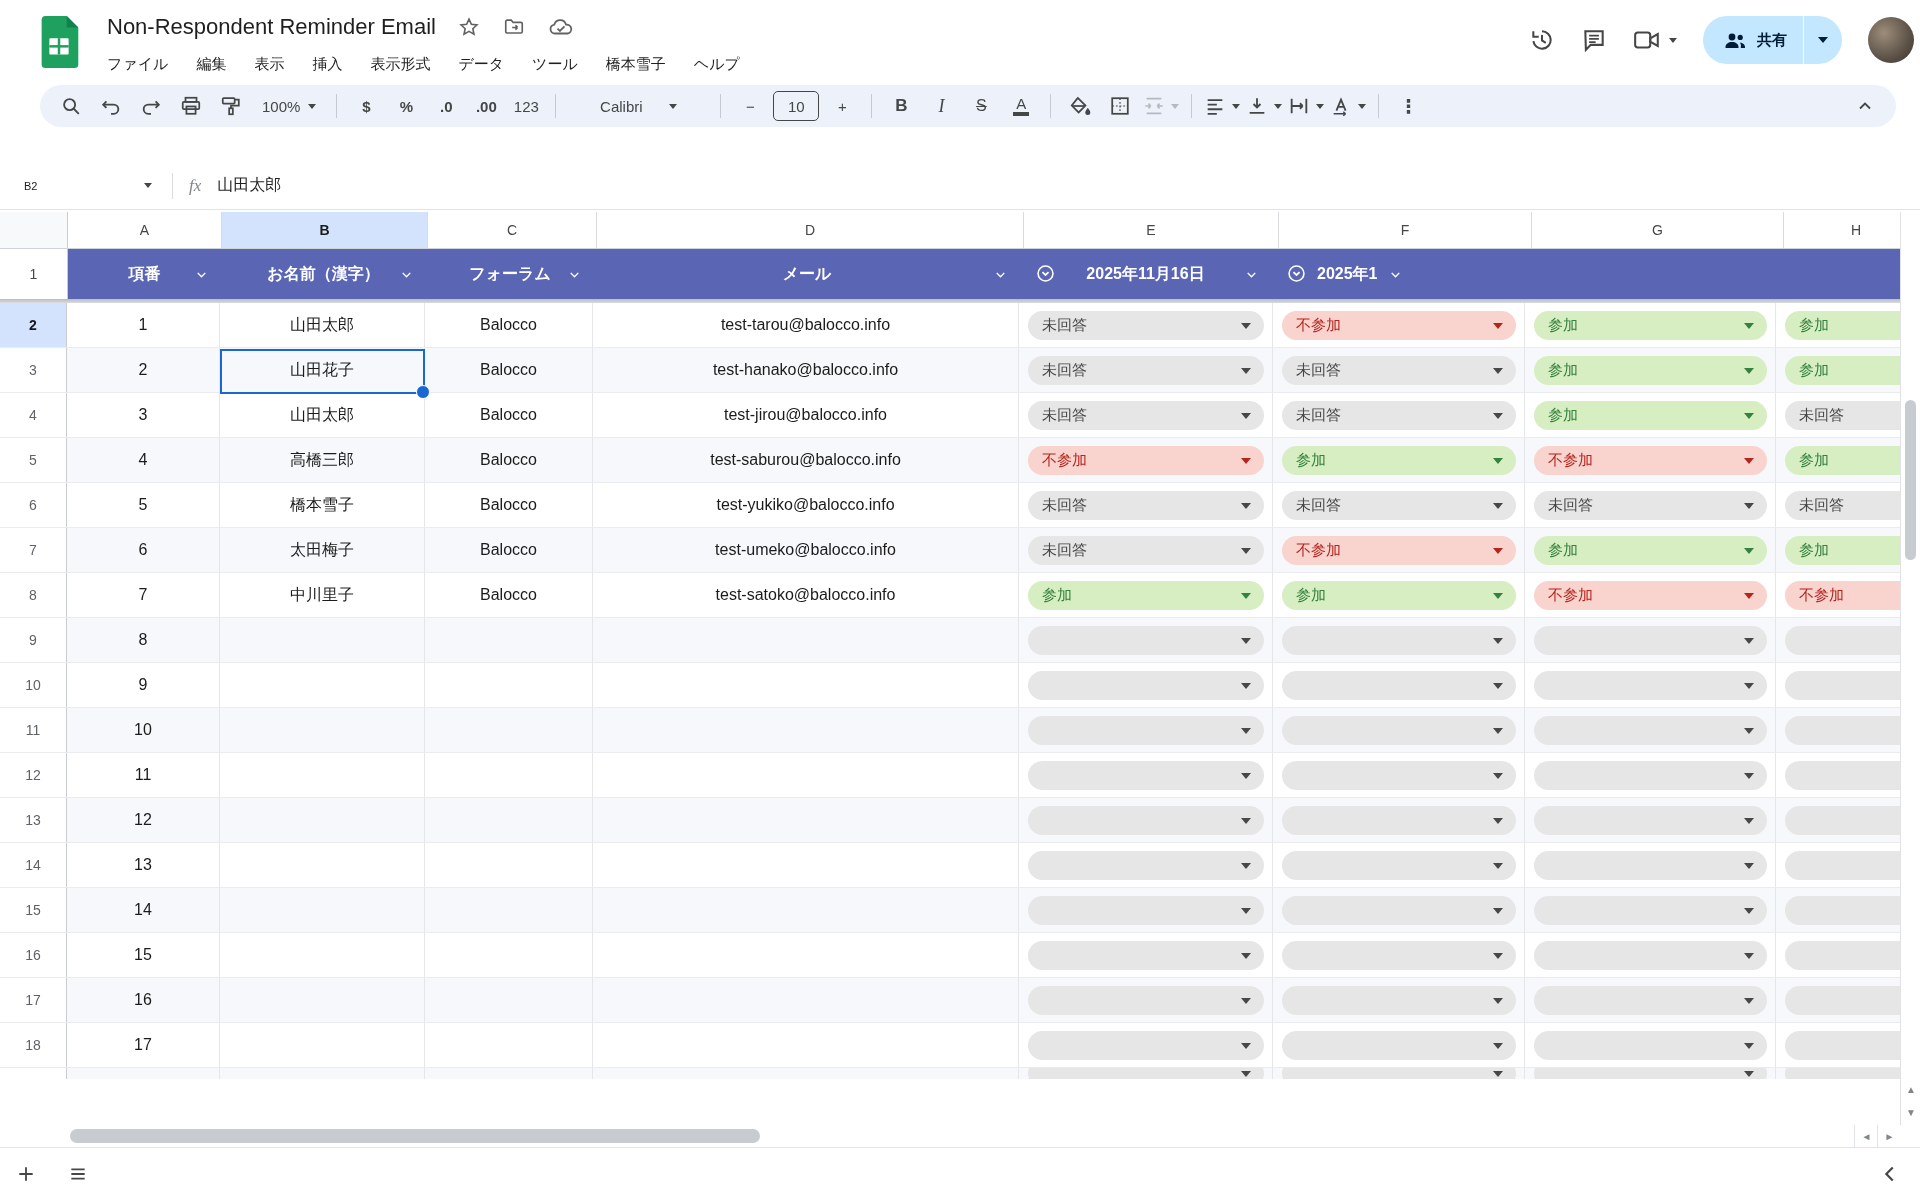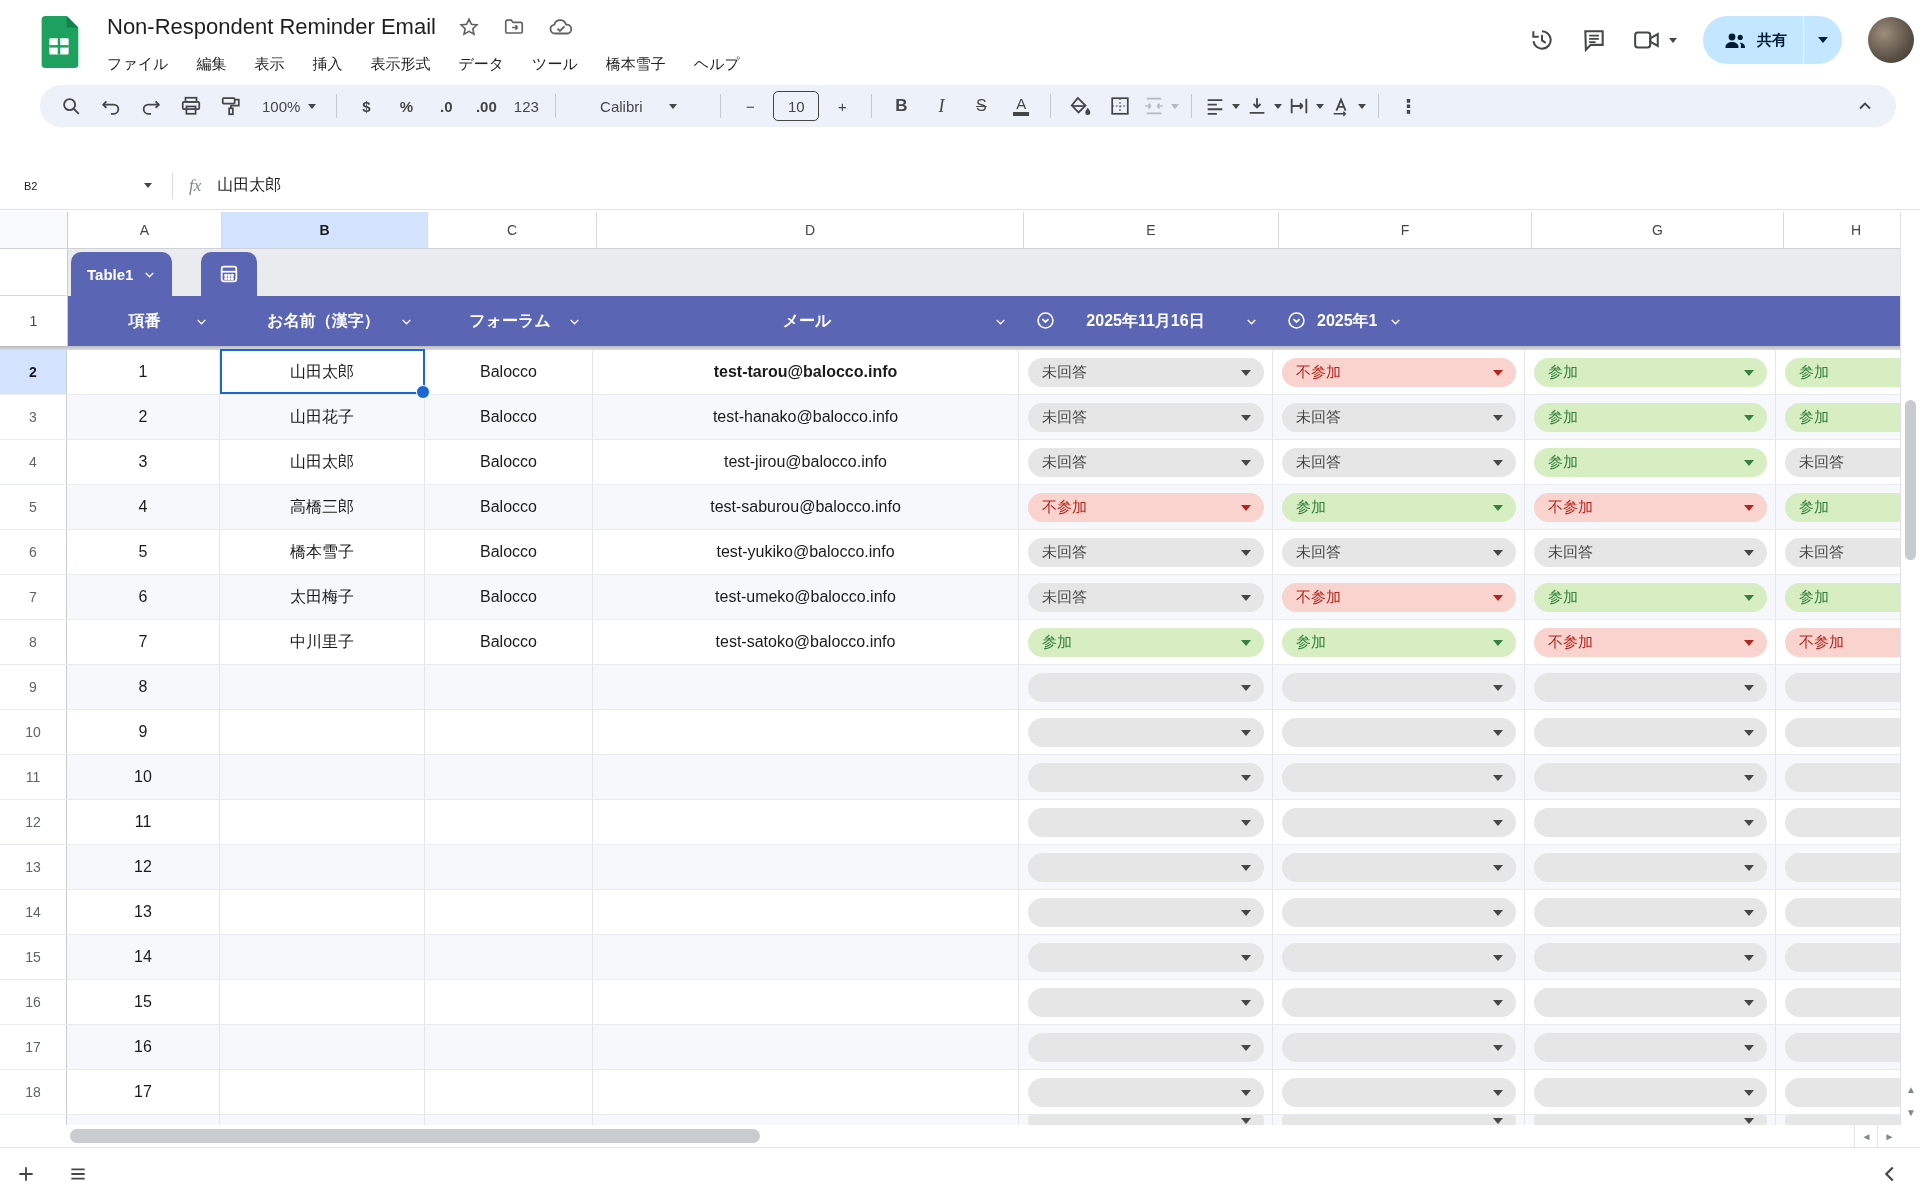--- a/index.html
+++ b/index.html
@@ -332,43 +332,20 @@
     <div class="colh" style="width: 153px;">A</div>
         <div class="colh sel" style="width: 205px;">B</div>
         <div class="colh" style="width: 168px;">C</div>
         <div class="colh" style="width: 426px;">D</div>
         <div class="colh" style="width: 254px;">E</div>
         <div class="colh" style="width: 252px;">F</div>
         <div class="colh" style="width: 251px;">G</div>
         <div class="colh" style="width: 144px;">H</div>
       </div>
 
-    <div class="pillband">
-      <div class="pb-gutter"></div>
-      <div class="pb-rest">
-        <div class="tablepill">
-          <span>Table1</span>
-          <svg width="13" height="13" viewBox="0 0 24 24" fill="none" stroke="#fff" stroke-width="2.6">
-              <path d="M5 9l7 7 7-7"></path>
-            </svg>
-        </div>
-        <div class="tabletool">
-          <svg width="22" height="22" viewBox="0 0 24 24" fill="none" stroke="#fff" stroke-width="1.9">
-              <rect x="4" y="4" width="16" height="16" rx="2.5"></rect>
-              <path d="M4 9.5h16"></path>
-              <circle cx="8.5" cy="13.5" r=".9" fill="#fff"></circle>
-              <circle cx="12" cy="13.5" r=".9" fill="#fff"></circle>
-              <circle cx="15.5" cy="13.5" r=".9" fill="#fff"></circle>
-              <circle cx="8.5" cy="17" r=".9" fill="#fff"></circle>
-              <circle cx="12" cy="17" r=".9" fill="#fff"></circle>
-              <circle cx="15.5" cy="17" r=".9" fill="#fff"></circle>
-            </svg>
-        </div>
-      </div>
-    </div>
 
     <div class="theader">
       <div class="th-gutter">1</div>
       <div class="th-cells">
           <div class="thcell" style="width: 153px;">
             <span>項番</span>
             <svg class="chev" width="13" height="13" viewBox="0 0 24 24" fill="none" stroke="#fff" stroke-width="2.6">
               <path d="M5 9l7 7 7-7"></path>
             </svg>
           </div>
@@ -414,21 +391,21 @@
     </div>
 
     <div class="frozen-shadow"></div>
 
     <div id="rows">
         <div class="row">
           <div class="gut sel">2</div>
           <div class="tcell" style="width: 153px;">1</div>
           <div class="tcell" style="width: 205px;">山田太郎</div>
           <div class="tcell" style="width: 168px;">Balocco</div>
-          <div class="tcell" style="width: 426px; font-weight: bold;">test-tarou@balocco.info</div>
+          <div class="tcell" style="width: 426px;">test-tarou@balocco.info</div>
           <div class="tcell chipcell" style="width: 254px;">
             <div class="chip" style="background: rgb(230, 230, 230); color: rgb(71, 71, 71); width: 236px;">
               <span>未回答</span>
               <span class="arr"></span>
             </div>
           </div>
           <div class="tcell chipcell" style="width: 252px;">
             <div class="chip" style="background: rgb(249, 211, 205); color: rgb(179, 38, 30); width: 234px;">
               <span>不参加</span>
               <span class="arr"></span>

